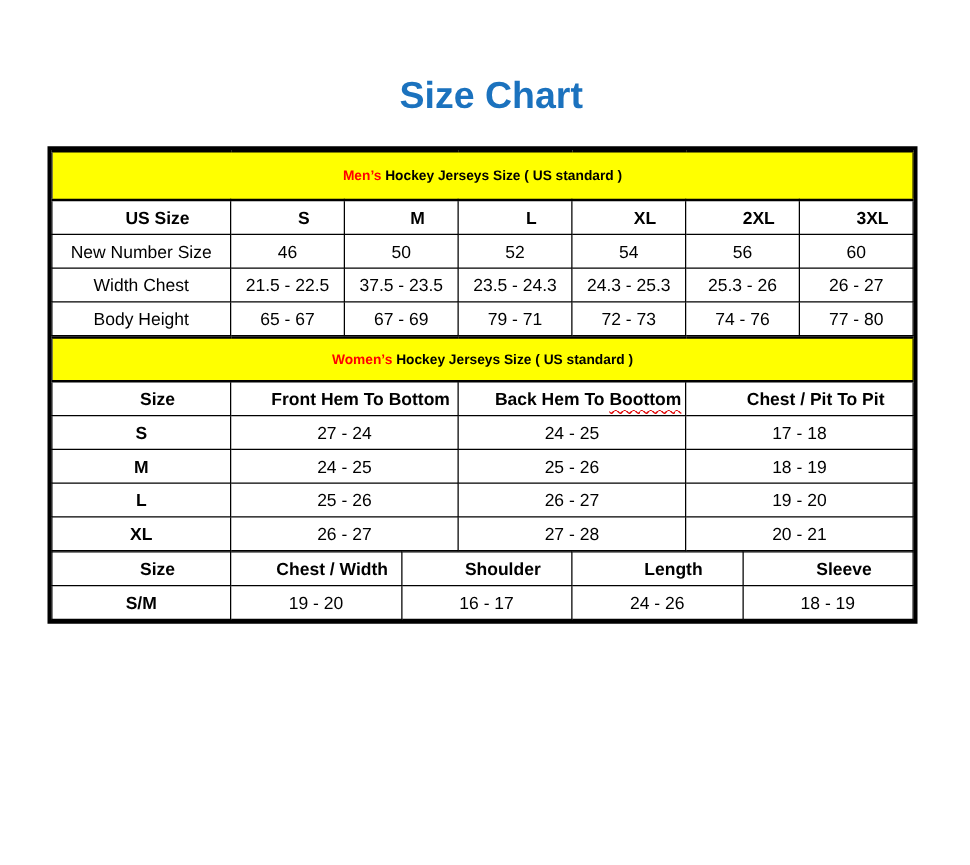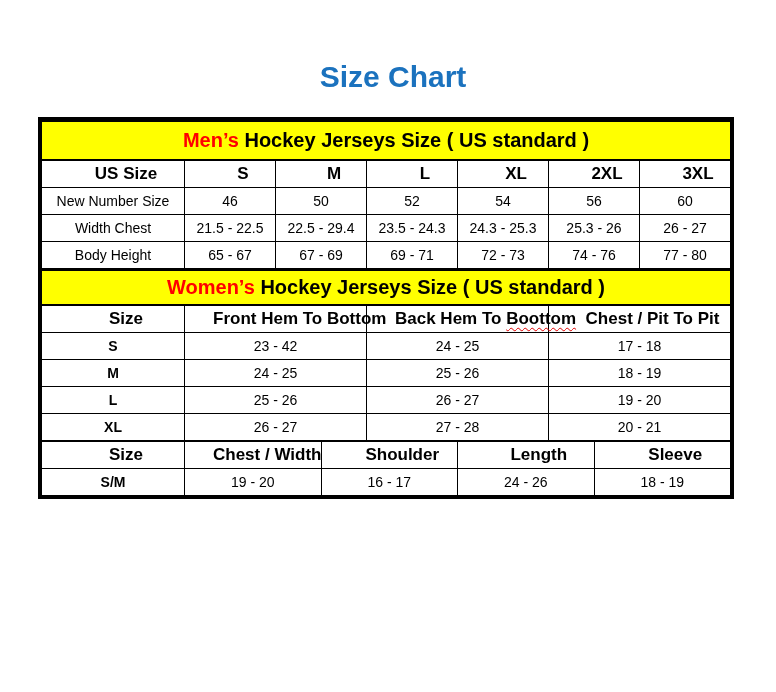--- a/index.html
+++ b/index.html
@@ -33,25 +33,25 @@
   th, td {
     border:1px solid #000;
     text-align:center;
     vertical-align:middle;
     padding:2px 2px;
     height:22px;
     font-size:14px;
     font-weight:normal;
     white-space:nowrap;
   }
-  th { font-weight:bold; font-size:17px;padding-left:28px; }
+  th { font-weight:bold; font-size:14px;padding-left:28px; }
   .banner-cell {
     background:#ffff00;
     font-weight:bold;
-    font-size:20px;
+    font-size:11px;
     border-top:2px solid #000;
     border-bottom:2px solid #000;
   }
   .men .banner-cell  { height:33px; }
   .wom .banner-cell  { height:29px;text-align:center; }
   .you .banner-cell  { height:24px; }
   .hl { color:#ff0000; font-weight:bold; }
   .rlabel { font-weight:normal;text-align:center; }
   .size-label { font-weight:bold; }
   .squiggle {
@@ -99,31 +99,31 @@
           <td>46</td>
           <td>50</td>
           <td>52</td>
           <td>54</td>
           <td>56</td>
           <td>60</td>
         </tr>
         <tr>
           <td class="rlabel">Width Chest</td>
           <td>21.5 - 22.5</td>
-          <td>22.5 - 29.4</td>
+          <td>37.5 - 23.5</td>
           <td>23.5 - 24.3</td>
           <td>24.3 - 25.3</td>
           <td>25.3 - 26</td>
           <td>26 - 27</td>
         </tr>
         <tr>
           <td class="rlabel">Body Height</td>
           <td>65 - 67</td>
           <td>67 - 69</td>
-          <td>69 - 71</td>
+          <td>79 - 71</td>
           <td>72 - 73</td>
           <td>74 - 76</td>
           <td>77 - 80</td>
         </tr>
       </tbody>
     </table>
 
     <table class="tbl wom">
       <colgroup>
           <col class="c0">
@@ -142,21 +142,21 @@
           <th>Size</th>
           <th>Front Hem To Bottom</th>
           <th>
             <span>Back Hem To</span>
             <span class="squiggle">Boottom</span>
           </th>
           <th>Chest / Pit To Pit</th>
         </tr>
         <tr>
           <td class="size-label">S</td>
-          <td>23 - 42</td>
+          <td>27 - 24</td>
           <td>24 - 25</td>
           <td>17 - 18</td>
         </tr>
         <tr>
           <td class="size-label">M</td>
           <td>24 - 25</td>
           <td>25 - 26</td>
           <td>18 - 19</td>
         </tr>
         <tr>

